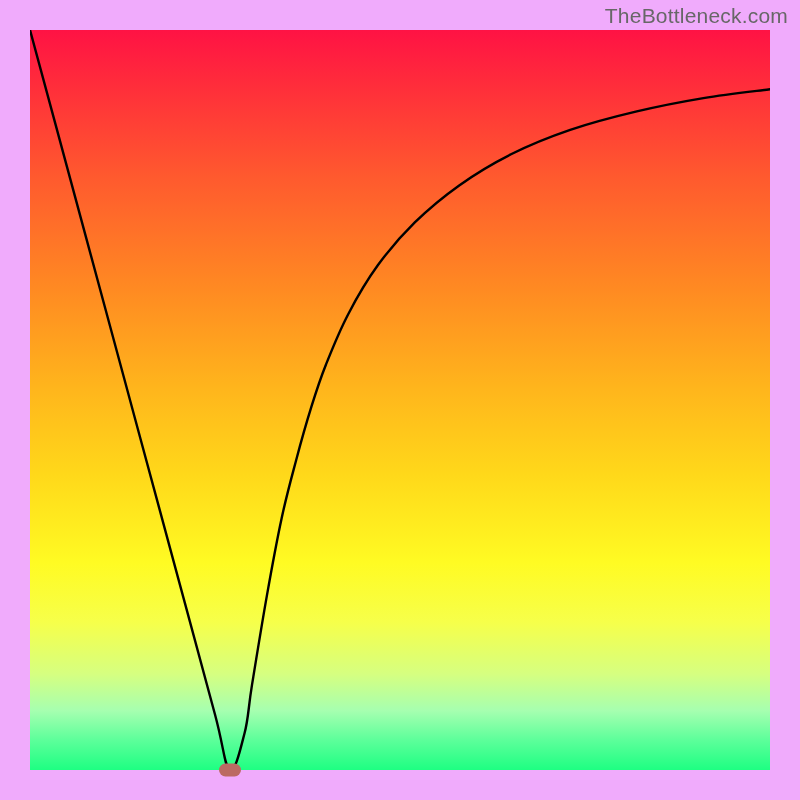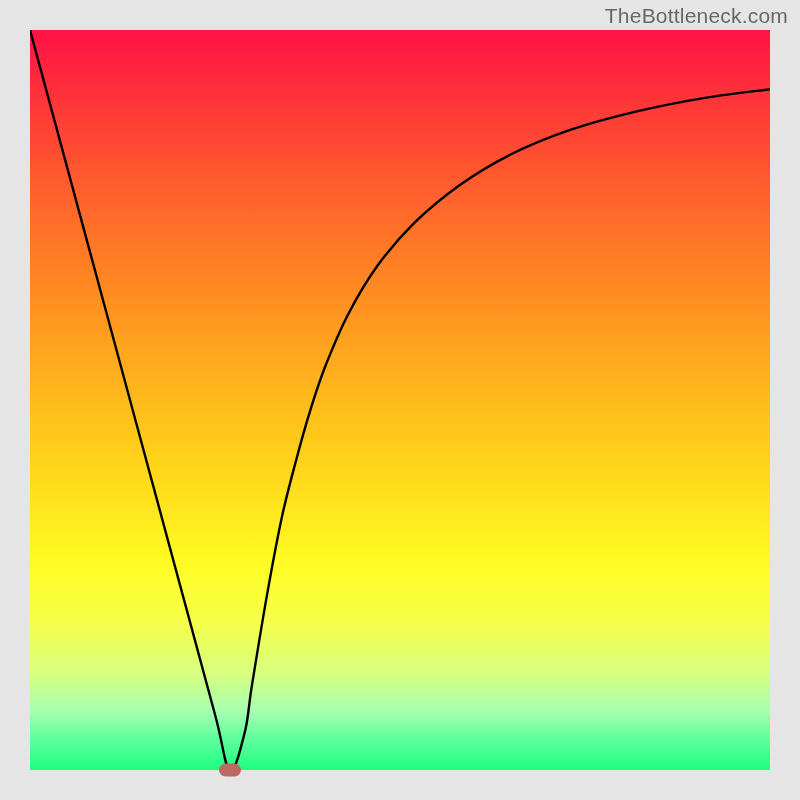--- a/index.html
+++ b/index.html
@@ -8,21 +8,21 @@
     width: 800px;
     height: 800px;
     overflow: hidden;
     background: #000;
     font-family: Arial, Helvetica, sans-serif;
   }
   .frame {
     position: relative;
     width: 800px;
     height: 800px;
-    background: #e5e5e5;
+    background: #f0abfc;
   }
   .watermark {
     position: absolute;
     top: 4px;
     right: 12px;
     color: #676767;
     font-size: 21px;
     font-weight: 500;
     letter-spacing: 0.2px;
     z-index: 5;

